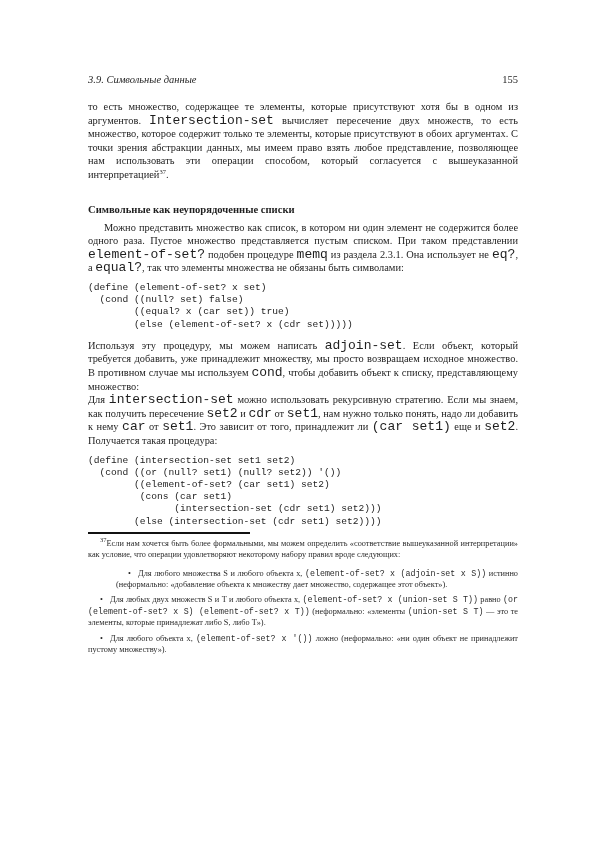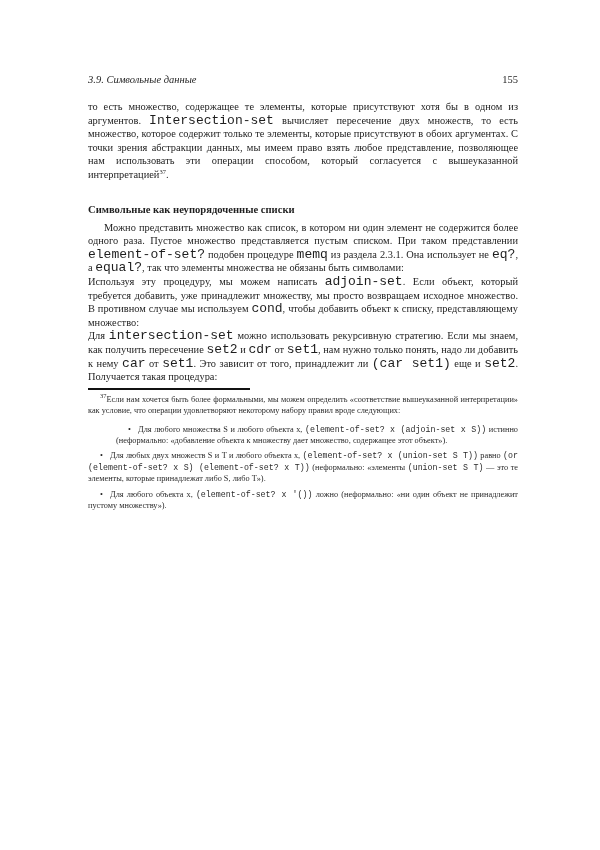--- a/index.html
+++ b/index.html
@@ -29,26 +29,36 @@
     <span class="sec">3.9. Символьные данные</span>
     <span class="num">155</span>
   </div>
 
   <p class="p-first"><span>то есть множество, содержащее те элементы, которые присутствуют хотя бы в одном из аргументов. </span><tt>Intersection-set</tt><span> вычисляет пересечение двух множеств, то есть множество, которое содержит только те элементы, которые присутствуют в обоих аргументах. С точки зрения абстракции данных, мы имеем право взять любое представление, позволяющее нам использовать эти операции способом, который согласуется с вышеуказанной интерпретацией</span><sup>37</sup><span>.</span></p>
 
   <h3>Символьные как неупорядоченные списки</h3>
 
   <p class="indent"><span>Можно представить множество как список, в котором ни один элемент не содержится более одного раза. Пустое множество представляется пустым списком. При таком представлении </span><tt>element-of-set?</tt><span> подобен процедуре </span><tt>memq</tt><span> из раздела 2.3.1. Она использует не </span><tt>eq?</tt><span>, а </span><tt>equal?</tt><span>, так что элементы множества не обязаны быть символами:</span></p>
 
+  <pre>(define (element-of-set? x set)
+  (cond ((null? set) false)
+        ((equal? x (car set)) true)
+        (else (element-of-set? x (cdr set)))))</pre>
 
   <p><span>Используя эту процедуру, мы можем написать </span><tt>adjoin-set</tt><span>. Если объект, который требуется добавить, уже принадлежит множеству, мы просто возвращаем исходное множество. В противном случае мы используем </span><tt>cond</tt><span>, чтобы добавить объект к списку, представляющему множество:</span></p>
 
 
   <p><span>Для </span><tt>intersection-set</tt><span> можно использовать рекурсивную стратегию. Если мы знаем, как получить пересечение </span><tt>set2</tt><span> и </span><tt>cdr</tt><span> от </span><tt>set1</tt><span>, нам нужно только понять, надо ли добавить к нему </span><tt>car</tt><span> от </span><tt>set1</tt><span>. Это зависит от того, принадлежит ли </span><tt>(car set1)</tt><span> еще и </span><tt>set2</tt><span>. Получается такая процедура:</span></p>
 
+  <pre style="margin-bottom:2px;">(define (intersection-set set1 set2)
+  (cond ((or (null? set1) (null? set2)) '())
+        ((element-of-set? (car set1) set2)
+         (cons (car set1)
+               (intersection-set (cdr set1) set2)))
+        (else (intersection-set (cdr set1) set2))))</pre>
 
   <div class="fn-rule"></div>
 
   <div class="fn">
     <p class="fn" style="text-indent:12px;"><sup>37</sup><span>Если нам хочется быть более формальными, мы можем определить «соответствие вышеуказанной интерпретации» как условие, что операции удовлетворяют некоторому набору правил вроде следующих:</span></p>
 
     <p class="fn fn-item" style="margin-top:7px;margin-left:28px;"><span class="bullet">•</span><span>Для любого множества S и любого объекта x, </span><span class="code">(element-of-set? x (adjoin-set x S))</span><span> истинно (неформально: «добавление объекта к множеству дает множество, содержащее этот объект»).</span></p>
 
     <p class="fn fn-item"><span class="bullet">•</span><span>Для любых двух множеств S и T и любого объекта x, </span><span class="code">(element-of-set? x (union-set S T))</span><span> равно </span><span class="code">(or (element-of-set? x S) (element-of-set? x T))</span><span> (неформально: «элементы </span><span class="code">(union-set S T)</span><span> — это те элементы, которые принадлежат либо S, либо T»).</span></p>
 

